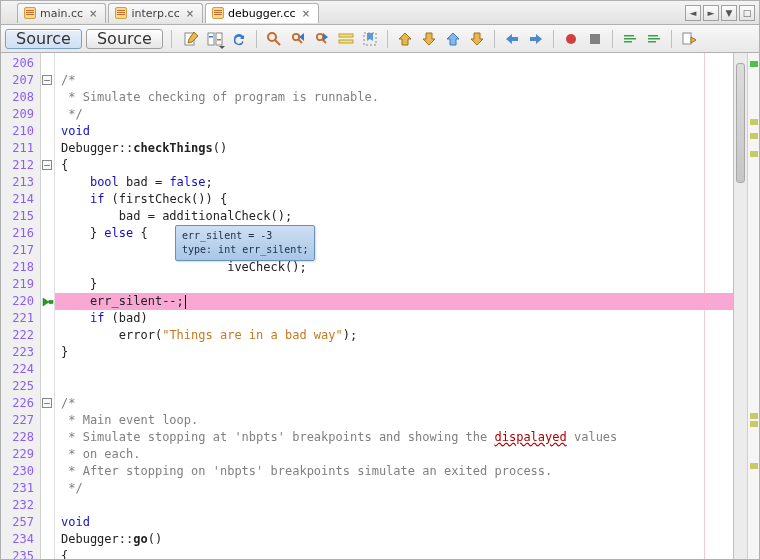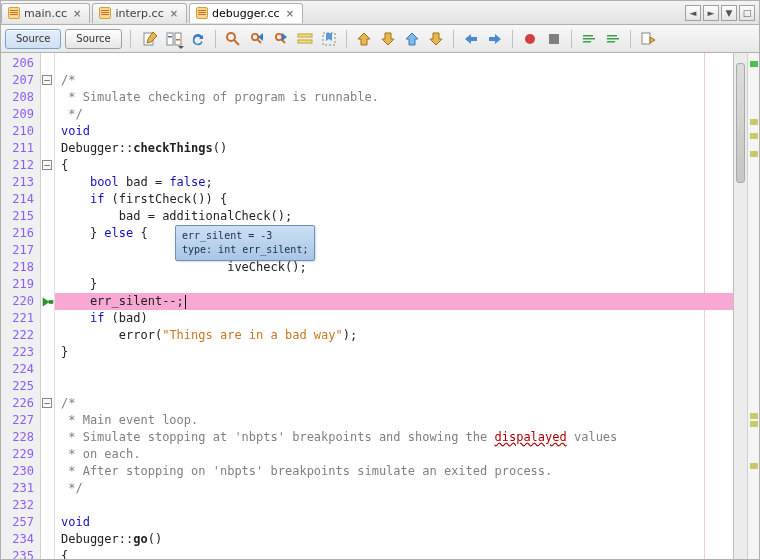--- a/index.html
+++ b/index.html
@@ -19,21 +19,21 @@
     border: 1px solid #b0b0b0;
     background: #ffffff;
   }
   
   .tabs-row {
     display: flex; align-items: center;
     height: 24px;
     background: linear-gradient(#f4f4f4, #e2e2e2);
     border-bottom: 1px solid #b0b0b0;
   }
-  .tabs { display: flex; gap: 2px; padding: 0 0; flex: 1; }
+  .tabs { display: flex; gap: 2px; padding: 0 16px; flex: 1; }
   .tab {
     display: flex; align-items: center; gap: 4px;
     height: 20px;
     padding: 0 6px;
     background: linear-gradient(#fafafa, #e6e6e6);
     border: 1px solid #b0b0b0;
     border-bottom: none;
     border-radius: 3px 3px 0 0;
     font-size: 11px;
     color: #404040;
@@ -60,21 +60,21 @@
     height: 28px;
     padding: 0 4px;
     gap: 4px;
     background: linear-gradient(#f8f8f8, #e8e8e8);
     border-bottom: 1px solid #b0b0b0;
   }
   .pill-btn {
     height: 20px; padding: 0 10px;
     border: 1px solid #a0a0a0; border-radius: 3px;
     background: linear-gradient(#ffffff, #e6e6e6);
-    font-size: 10px; color: #333;
+    font-size: 16px; color: #333;
     display: flex; align-items: center;
     cursor: pointer;
     box-shadow: 0 1px 0 #fff inset;
   }
   .pill-btn.active { background: linear-gradient(#e6eef8, #cfe0f4); border-color: #7aa0d0; }
   .sep { width: 1px; height: 18px; background: #c0c0c0; margin: 0 4px; }
   .tbtn {
     width: 22px; height: 22px;
     display: flex; align-items: center; justify-content: center;
     cursor: pointer;

